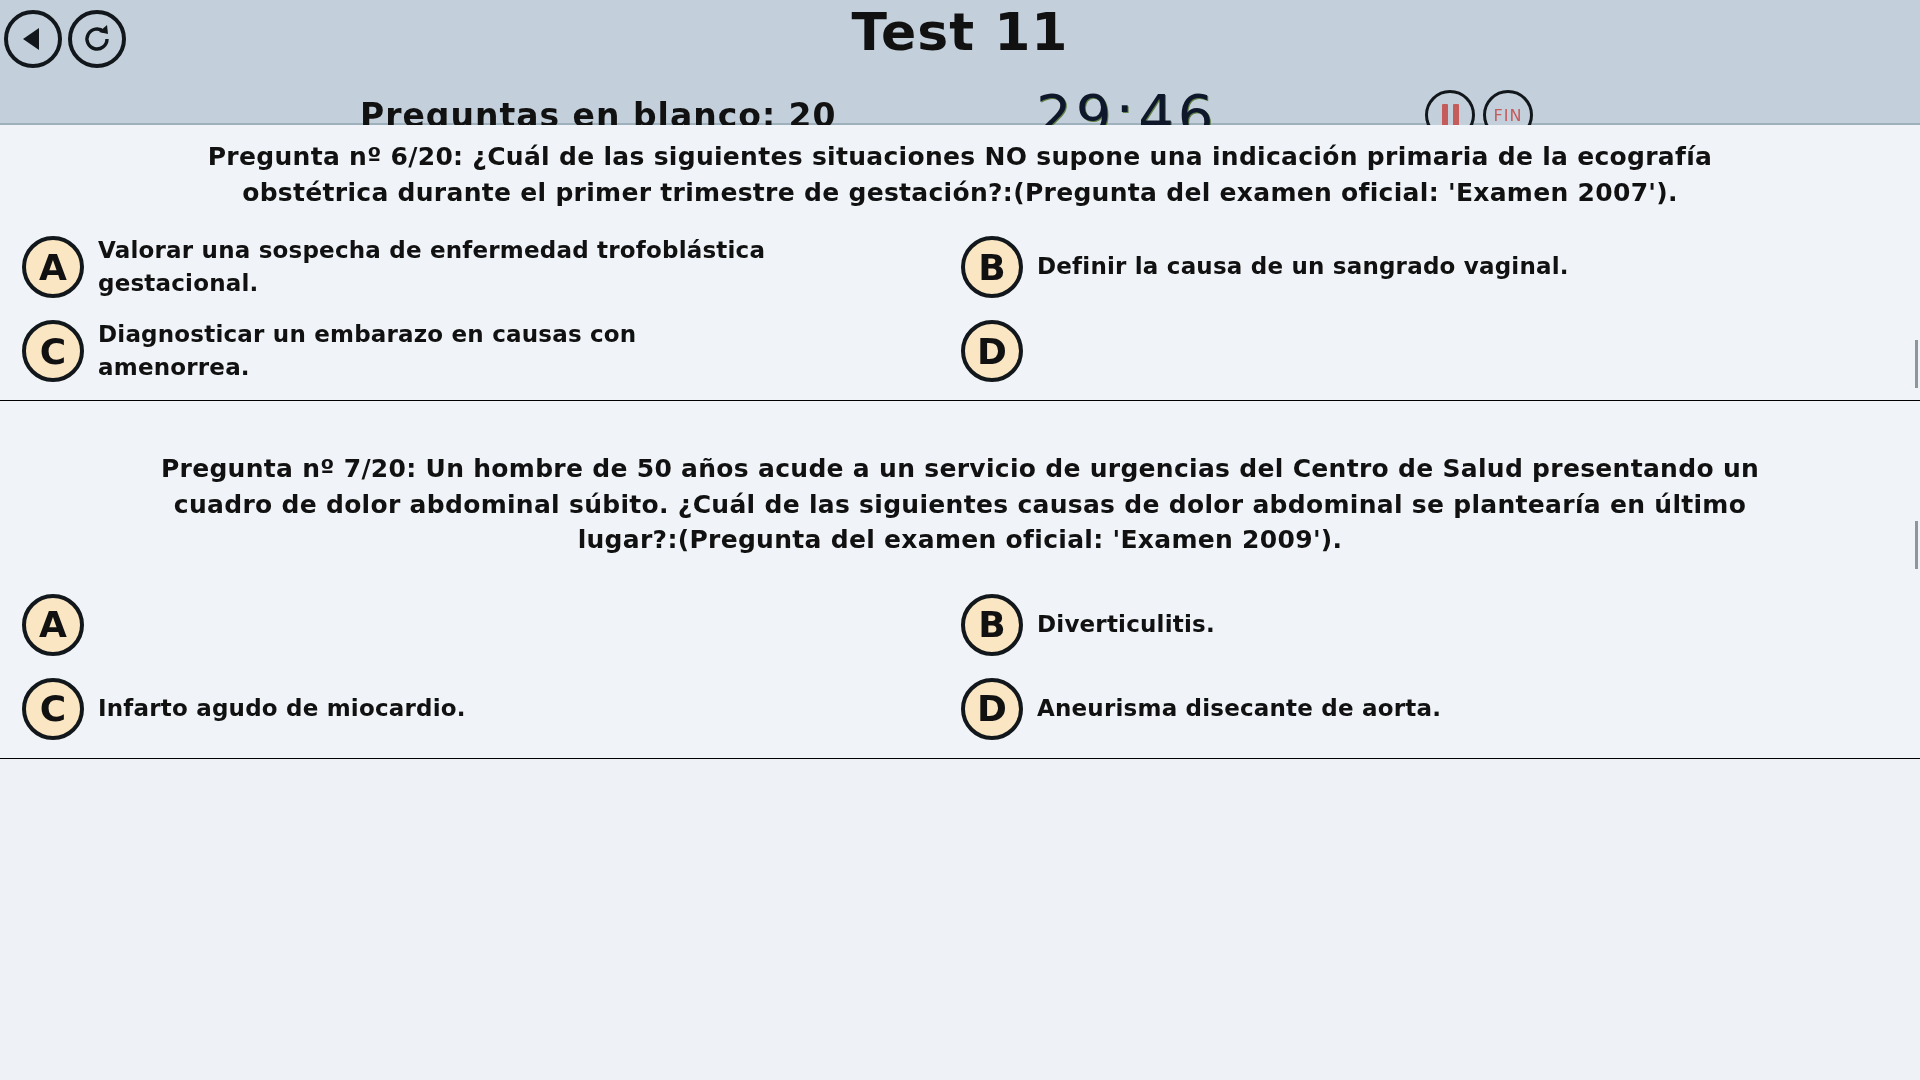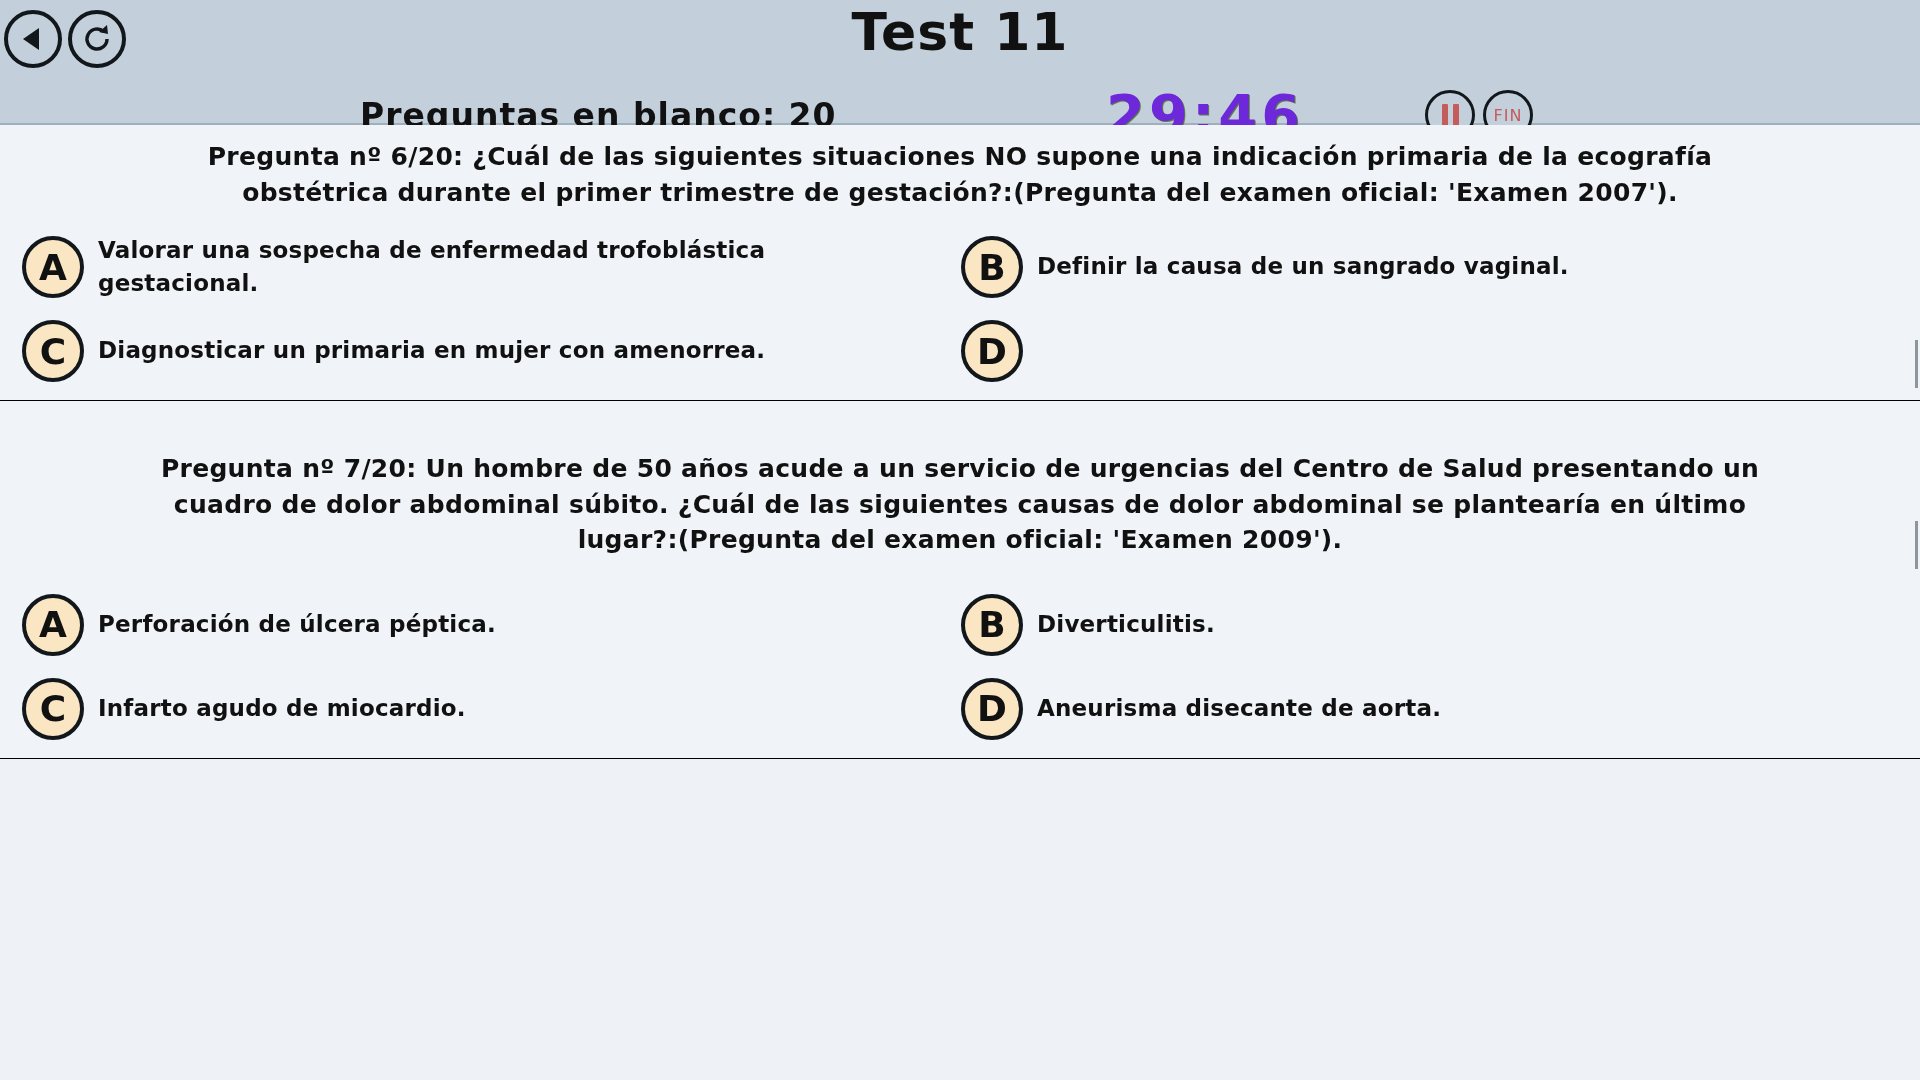--- a/index.html
+++ b/index.html
@@ -71,25 +71,25 @@
     top: 0;
     font-size: 33px;
     font-weight: bold;
     color: #111;
     letter-spacing: 1px;
     white-space: nowrap;
   }
 
   .timer {
     position: absolute;
-    left: 1106px;
+    left: 1036px;
     top: -14px;
     font-size: 56px;
-    font-weight: bold;
-    color: #6d28d9;
+    font-weight: normal;
+    color: #0f172a;
     letter-spacing: 4px;
     text-shadow: 1px 1px 0 #5e7f45;
   }
 
   .ctrl-icons {
     position: absolute;
     left: 1425px;
     top: -6px;
     display: flex;
     gap: 8px;
@@ -248,35 +248,34 @@
       <div class="answer">
         <span class="bubble">A</span>
         <span class="ans-text">Valorar una sospecha de enfermedad trofoblástica gestacional.</span>
       </div>
       <div class="answer right-col">
         <span class="bubble">B</span>
         <span class="ans-text">Definir la causa de un sangrado vaginal.</span>
       </div>
       <div class="answer">
         <span class="bubble">C</span>
-        <span class="ans-text">Diagnosticar un primaria en mujer con amenorrea.</span>
+        <span class="ans-text">Diagnosticar un embarazo en causas con amenorrea.</span>
       </div>
       <div class="answer right-col">
         <span class="bubble">D</span>
       </div>
     </div>
     <div class="scroll-mark" style="top:215px;height:48px;"></div>
   </div>
 
   <div class="question-block" style="padding-top:50px;">
     <div class="q-text">Pregunta nº 7/20: Un hombre de 50 años acude a un servicio de urgencias del Centro de Salud presentando un cuadro de dolor abdominal súbito. ¿Cuál de las siguientes causas de dolor abdominal se plantearía en último lugar?:(Pregunta del examen oficial: 'Examen 2009').</div>
     <div class="answers" style="margin-top:28px;">
       <div class="answer">
         <span class="bubble">A</span>
-        <span class="ans-text">Perforación de úlcera péptica.</span>
       </div>
       <div class="answer right-col">
         <span class="bubble">B</span>
         <span class="ans-text">Diverticulitis.</span>
       </div>
       <div class="answer">
         <span class="bubble">C</span>
         <span class="ans-text">Infarto agudo de miocardio.</span>
       </div>
       <div class="answer right-col">

